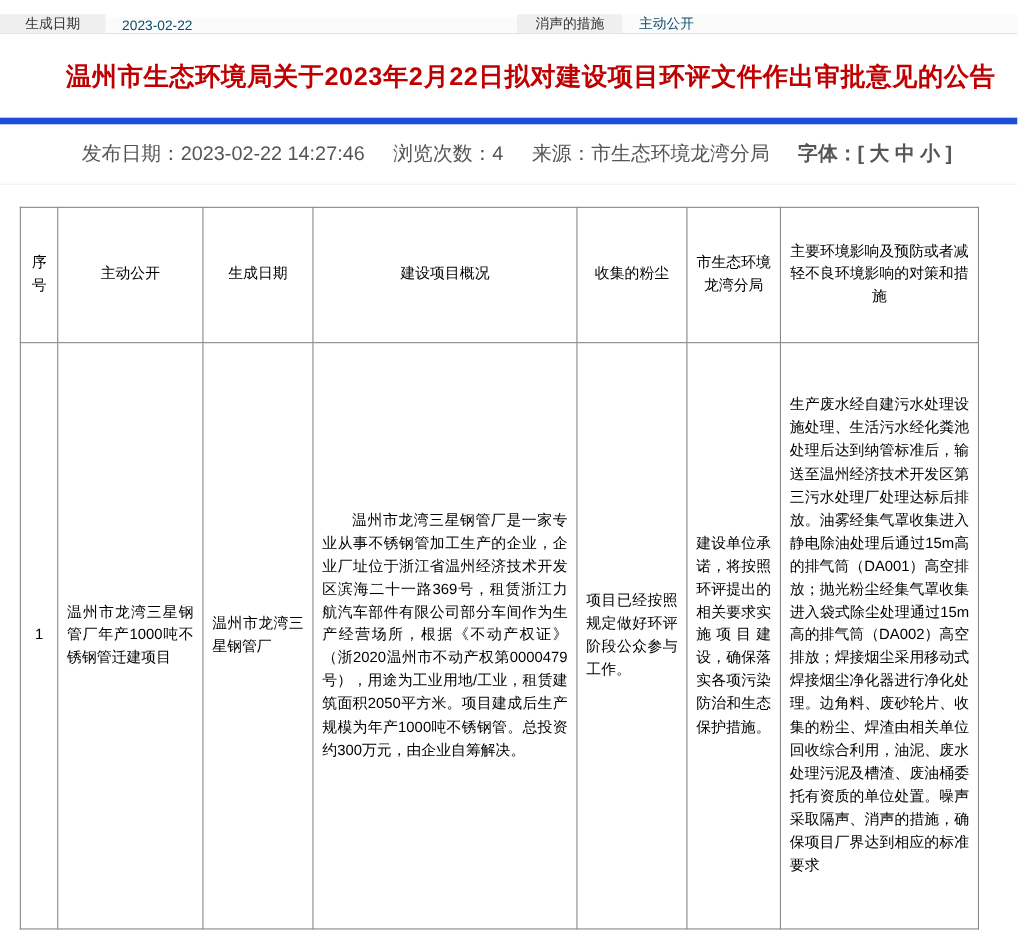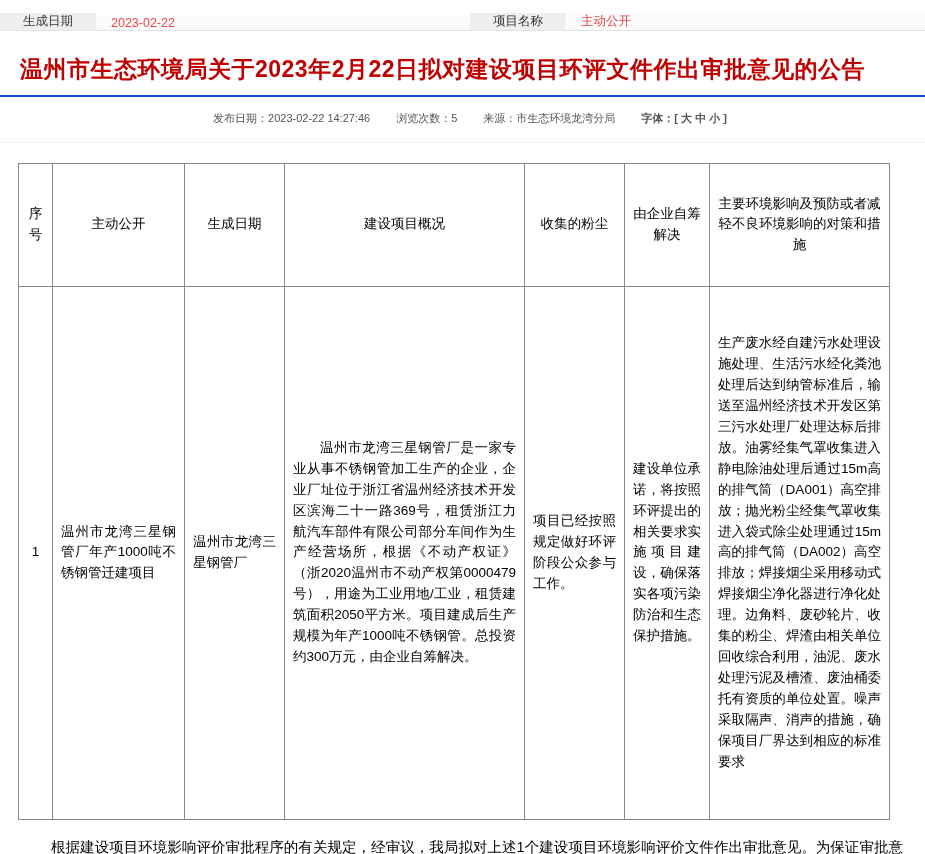--- a/index.html
+++ b/index.html
@@ -34,48 +34,48 @@
     align-items: center;
     justify-content: center;
     padding: 0 12px;
     min-width: 72px;
     border-right: 1px solid #ffffff;
   }
   .meta-value {
     display: flex;
     align-items: center;
     padding: 0 14px;
-    color: #ef4444;
+    color: #0c4a6e;
     background: #fbfbfb;
   }
   .meta-value.wide { width: 345px; }
   .meta-value.last { flex: 1; margin-top: 13px; }
 
   
   .title-wrap {
-    padding: 24px 20px 10px 20px;
-    text-align: left;
-    border-bottom: 2px solid #1d4ed8;
+    padding: 24px 20px 22px 20px;
+    text-align: right;
+    border-bottom: 6px solid #1d4ed8;
   }
   .doc-title {
     color: #c00000;
     font-size: 23px;
     font-weight: bold;
     line-height: 1.3;
     letter-spacing: 0.5px;
   }
 
   
   .subinfo {
     display: flex;
     justify-content: center;
     align-items: center;
     gap: 26px;
     padding: 14px 0 16px 15px;
-    font-size: 11px;
+    font-size: 18px;
     color: #555;
     border-bottom: 1px solid #f0f0f0;
   }
   .subinfo .fontsize-group { color: #555; font-weight: bold; }
   .subinfo .fs-link { color: #555; cursor: pointer; }
 
   
   .table-wrap {
     padding: 20px 18px 0 18px;
   }
@@ -130,31 +130,31 @@
   }
 </style>
 </head>
 <body>
 
 <div class="page">
 
   <div class="meta-bar">
     <div class="meta-label">生成日期</div>
     <div class="meta-value wide">2023-02-22</div>
-    <div class="meta-label">项目名称</div>
+    <div class="meta-label">消声的措施</div>
     <div class="meta-value last">主动公开</div>
   </div>
 
   <div class="title-wrap">
     <div class="doc-title">温州市生态环境局关于2023年2月22日拟对建设项目环评文件作出审批意见的公告</div>
   </div>
 
   <div class="subinfo">
     <span>发布日期：2023-02-22 14:27:46</span>
-    <span>浏览次数：5</span>
+    <span>浏览次数：4</span>
     <span>来源：市生态环境龙湾分局</span>
     <span class="fontsize-group">
       <span>字体：[</span>
       <span class="fs-link">大</span>
       <span class="fs-link">中</span>
       <span class="fs-link">小</span>
       <span>]</span>
     </span>
   </div>
 
@@ -169,21 +169,21 @@
         <col class="col-env">
         <col class="col-main">
       </colgroup>
       <thead>
         <tr>
           <th>序号</th>
           <th>主动公开</th>
           <th>生成日期</th>
           <th>建设项目概况</th>
           <th>收集的粉尘</th>
-          <th>由企业自筹解决</th>
+          <th>市生态环境龙湾分局</th>
           <th>主要环境影响及预防或者减轻不良环境影响的对策和措施</th>
         </tr>
       </thead>
       <tbody>
         <tr class="row-tall">
           <td class="cell-center">1</td>
           <td class="cell-body">温州市龙湾三星钢管厂年产1000吨不锈钢管迁建项目</td>
           <td class="cell-body">温州市龙湾三星钢管厂</td>
           <td class="cell-body cell-desc">温州市龙湾三星钢管厂是一家专业从事不锈钢管加工生产的企业，企业厂址位于浙江省温州经济技术开发区滨海二十一路369号，租赁浙江力航汽车部件有限公司部分车间作为生产经营场所，根据《不动产权证》（浙2020温州市不动产权第0000479号），用途为工业用地/工业，租赁建筑面积2050平方米。项目建成后生产规模为年产1000吨不锈钢管。总投资约300万元，由企业自筹解决。</td>
           <td class="cell-body">项目已经按照规定做好环评阶段公众参与工作。</td>

